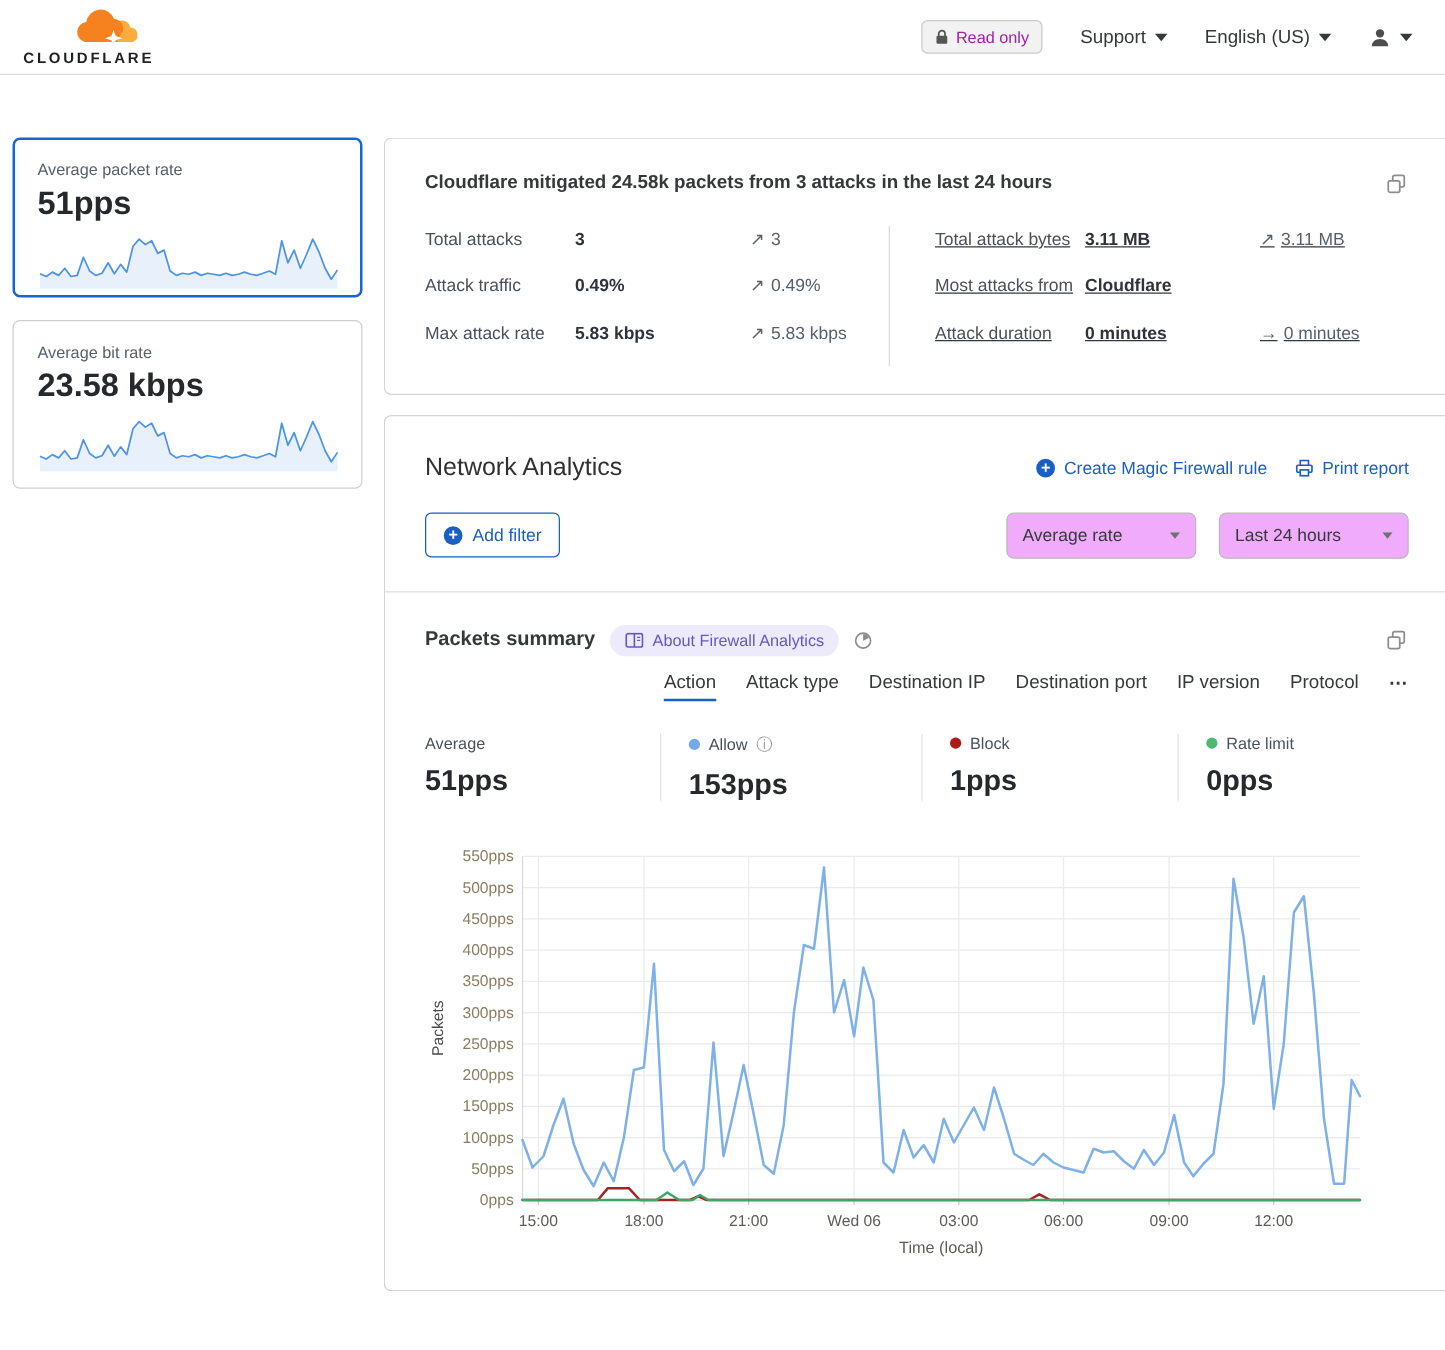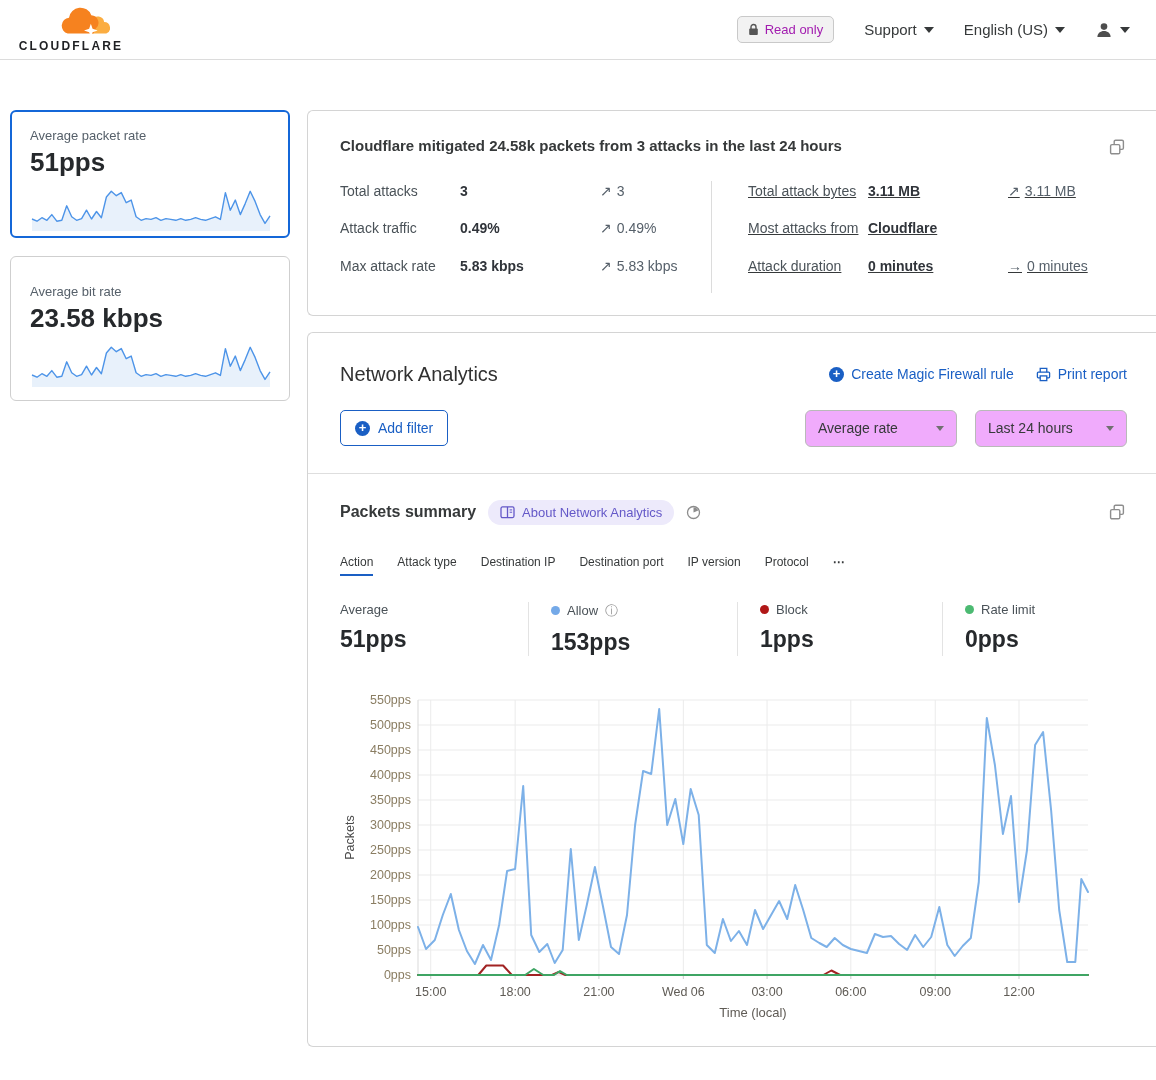--- a/index.html
+++ b/index.html
@@ -19,21 +19,21 @@
   .caret { width: 0; height: 0; border-left: 5px solid transparent; border-right: 5px solid transparent;
     border-top: 6px solid #36393a; display: inline-block; }
 
   
   .page { display: flex; padding: 50px 0 0 10px; }
   .left-col { width: 280px; flex: 0 0 280px; }
   .main-col { flex: 1; margin-left: 17px; margin-right: -3px; }
 
   
   .metric-card { background: #fff; border: 1px solid #cfcfcf; border-radius: 6px;
-    padding: 27px 19px 10px; margin-bottom: 18px; cursor: pointer; }
+    padding: 17px 19px 10px; margin-bottom: 18px; cursor: pointer; }
   .metric-card.selected { border: 2px solid #1467d8; padding: 16px 18px 2px; }
   .metric-label { font-size: 13px; color: #56606a; }
   .metric-value { font-size: 26px; font-weight: 600; color: #26292c; margin-top: 4px; }
   .metric-card svg { display: block; margin-top: 6px; }
 
   
   .card { background: #fff; border: 1px solid #d4d4d4; border-radius: 6px 0 0 6px; border-right: none; }
   .summary-card { padding: 26px 32px 22px; margin-bottom: 16px; }
   .summary-head { display: flex; justify-content: space-between; align-items: flex-start; }
   .summary-title { font-size: 15px; font-weight: 700; color: #36393a; }
@@ -68,21 +68,21 @@
   .select .caret { border-top-color: #707070; border-left-width: 4.5px; border-right-width: 4.5px; border-top-width: 5.5px; }
   .hr { border-top: 1px solid #dedede; margin: 26px -32px 0; }
 
   
   .packets-head { display: flex; align-items: center; margin-top: 26px; gap: 12px; }
   .packets-title { font-size: 16px; font-weight: 700; color: #36393a; }
   .about-pill { display: flex; align-items: center; gap: 7px; background: #edeafb; color: #6458c8;
     font-size: 13px; border-radius: 14px; padding: 5px 12px; border: none; cursor: pointer; font-family: inherit; }
   .time-icon { line-height: 0; cursor: pointer; background: none; border: none; padding: 0; }
   .packets-head .icon-btn { margin-left: auto; }
-  .tabs { display: flex; gap: 24px; margin-top: 30px; font-size: 12px; }
+  .tabs { display: flex; gap: 24px; margin-top: 12px; font-size: 15px; justify-content: flex-end; }
   .tab { color: #36393a; padding-bottom: 7px; cursor: pointer; }
   .tab.active { border-bottom: 2.5px solid #1a5fc4; padding-bottom: 4.5px; }
   .tab-more { color: #36393a; cursor: pointer; letter-spacing: 1px; font-weight: 700; }
   .pk-stats { display: flex; margin-top: 26px; }
   .pk-stat { padding-right: 10px; }
   .pk-stat + .pk-stat { border-left: 1px solid #e3e3e3; padding-left: 22px; }
   .pk-stat:nth-child(1) { width: 188px; }
   .pk-stat:nth-child(2) { width: 209px; }
   .pk-stat:nth-child(3) { width: 205px; }
   .pk-label { font-size: 13px; color: #4a5258; display: flex; align-items: center; gap: 7px; }
@@ -240,21 +240,21 @@
 
       <div class="packets-head">
         <span class="packets-title">Packets summary</span>
         <button class="about-pill">
           <svg width="15" height="13" viewBox="0 0 16 14">
             <rect x="1" y="1" width="14" height="11.5" rx="1.6" fill="none" stroke="#6458c8" stroke-width="1.4"></rect>
             <line x1="8" y1="1" x2="8" y2="12.5" stroke="#6458c8" stroke-width="1.4"></line>
             <line x1="10.3" y1="4.2" x2="13" y2="4.2" stroke="#6458c8" stroke-width="1.1"></line>
             <line x1="10.3" y1="6.7" x2="13" y2="6.7" stroke="#6458c8" stroke-width="1.1"></line>
           </svg>
-          <span>About Network Analytics</span>
+          <span>About Firewall Analytics</span>
         </button>
         <button class="time-icon">
           <svg width="15" height="15" viewBox="0 0 15 15">
             <circle cx="7.5" cy="7.5" r="6" fill="none" stroke="#8c8c8c" stroke-width="1.3"></circle>
             <path d="M7.5 7.5 L7.5 2.2 A5.3 5.3 0 0 1 12.2 5.4 Z" fill="#8c8c8c"></path>
           </svg>
         </button>
         <button class="icon-btn">
           <svg width="16" height="16" viewBox="0 0 16 16">
             <rect x="5.2" y="1.2" width="9.2" height="9.2" rx="1.4" fill="#fff" stroke="#8d8d8d" stroke-width="1.4"></rect>

